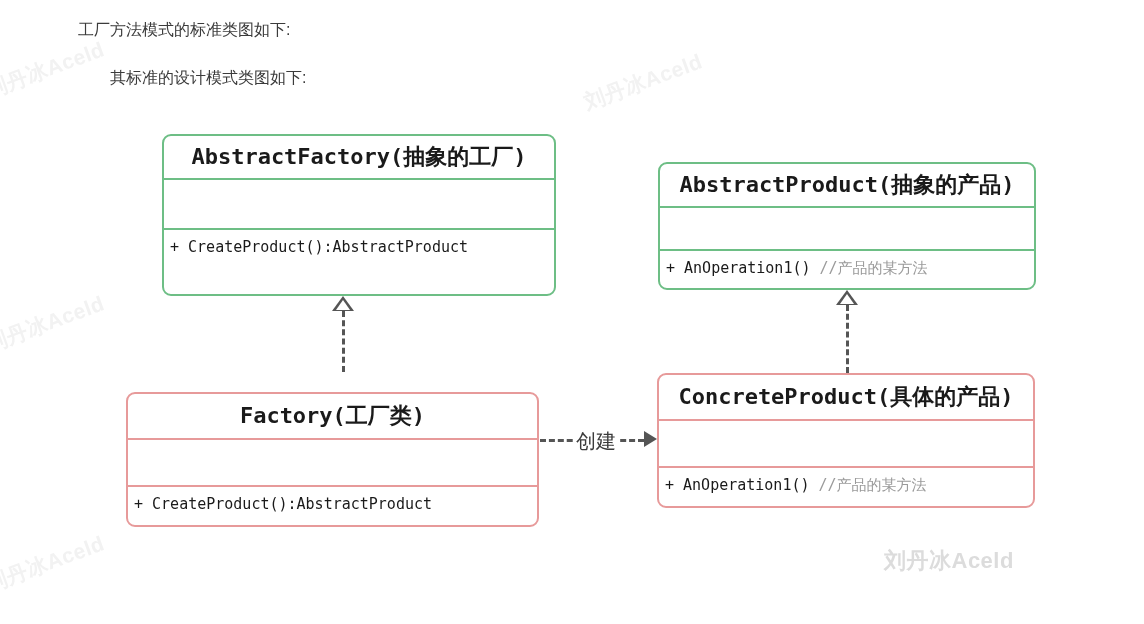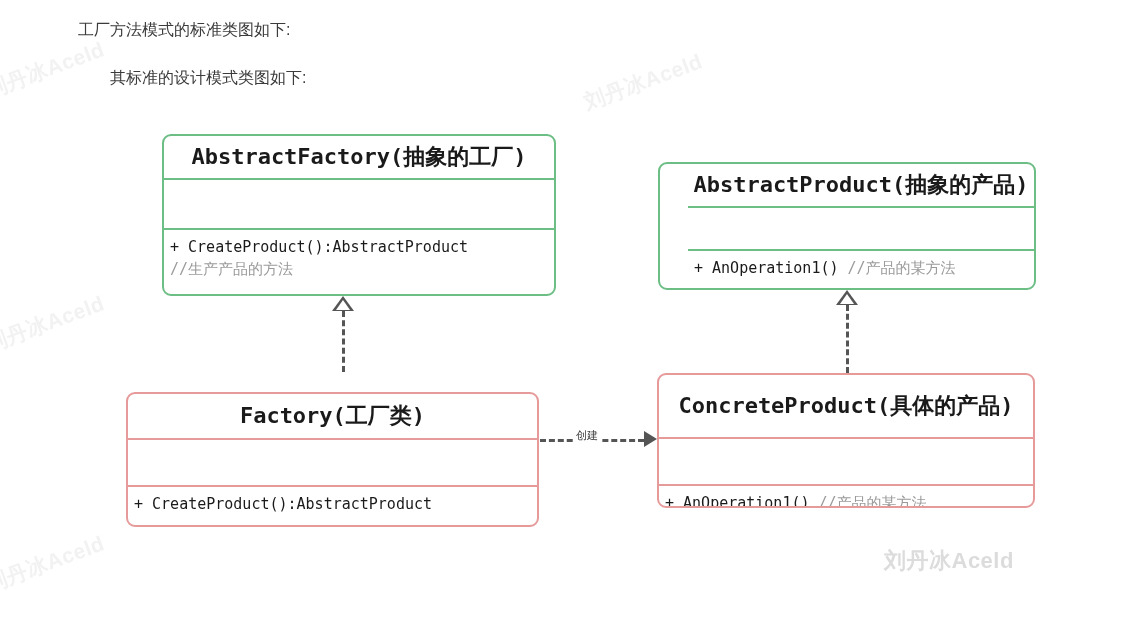--- a/index.html
+++ b/index.html
@@ -133,21 +133,21 @@
     border-top: 8px solid transparent;
     border-bottom: 8px solid transparent;
     border-left: 13px solid #555555;
   }
   .conn-label {
     position: absolute;
     background: #ffffff;
     padding: 0 3px;
     color: #3b3b3b;
     font-family: "Liberation Sans", sans-serif;
-    font-size: 11px;
+    font-size: 20px;
     white-space: nowrap;
   }
 </style>
 </head>
 <body>
 
 <div class="wm-diag" style="left:-18px; top:78px;">刘丹冰Aceld</div>
 <div class="wm-diag" style="left:-18px; top:332px;">刘丹冰Aceld</div>
 <div class="wm-diag" style="left:-18px; top:572px;">刘丹冰Aceld</div>
 <div class="wm-diag" style="left:580px; top:90px;">刘丹冰Aceld</div>
@@ -156,46 +156,45 @@
 <div class="para" id="para-1">工厂方法模式的标准类图如下:</div>
 <div class="para" id="para-2">其标准的设计模式类图如下:</div>
 
 <div class="uml-box green" style="left:162px; top:134px; width:394px; height:162px;">
   <div class="uml-title" style="height:42px;">AbstractFactory(抽象的工厂)</div>
   <div class="uml-sep green"></div>
   <div class="uml-attrs" style="height:48px;"></div>
   <div class="uml-sep green"></div>
   <div class="uml-ops">
     <div>+ CreateProduct():AbstractProduct</div>
-    <div class="cmt">//生产产品的方法</div>
-  </div>
-</div>
-
-<div class="uml-box green" style="left:658px; top:162px; width:378px; height:128px;padding-left:28px;">
+  </div>
+</div>
+
+<div class="uml-box green" style="left:658px; top:162px; width:378px; height:128px;">
   <div class="uml-title" style="height:42px;">AbstractProduct(抽象的产品)</div>
   <div class="uml-sep green"></div>
   <div class="uml-attrs" style="height:41px;"></div>
   <div class="uml-sep green"></div>
   <div class="uml-ops">
     <div><span>+ AnOperation1()</span><span class="cmt">&nbsp;</span><span class="cmt">//产品的某方法</span></div>
   </div>
 </div>
 
 <div class="uml-box red" style="left:126px; top:372px; width:413px; height:135px;margin-top:20px;">
   <div class="uml-title" style="height:44px;">Factory(工厂类)</div>
   <div class="uml-sep red"></div>
   <div class="uml-attrs" style="height:45px;"></div>
   <div class="uml-sep red"></div>
   <div class="uml-ops">
     <div>+ CreateProduct():AbstractProduct</div>
   </div>
 </div>
 
 <div class="uml-box red" style="left:657px; top:373px; width:378px; height:135px;">
-  <div class="uml-title" style="height:62px;">ConcreteProduct(具体的产品)</div>
+  <div class="uml-title" style="height:44px;">ConcreteProduct(具体的产品)</div>
   <div class="uml-sep red"></div>
   <div class="uml-attrs" style="height:45px;"></div>
   <div class="uml-sep red"></div>
   <div class="uml-ops">
     <div><span>+ AnOperation1()</span><span class="cmt">&nbsp;</span><span class="cmt">//产品的某方法</span></div>
   </div>
 </div>
 
 <div class="conn">
   <div class="tri-hollow" style="left:332px; top:296px;"></div>

